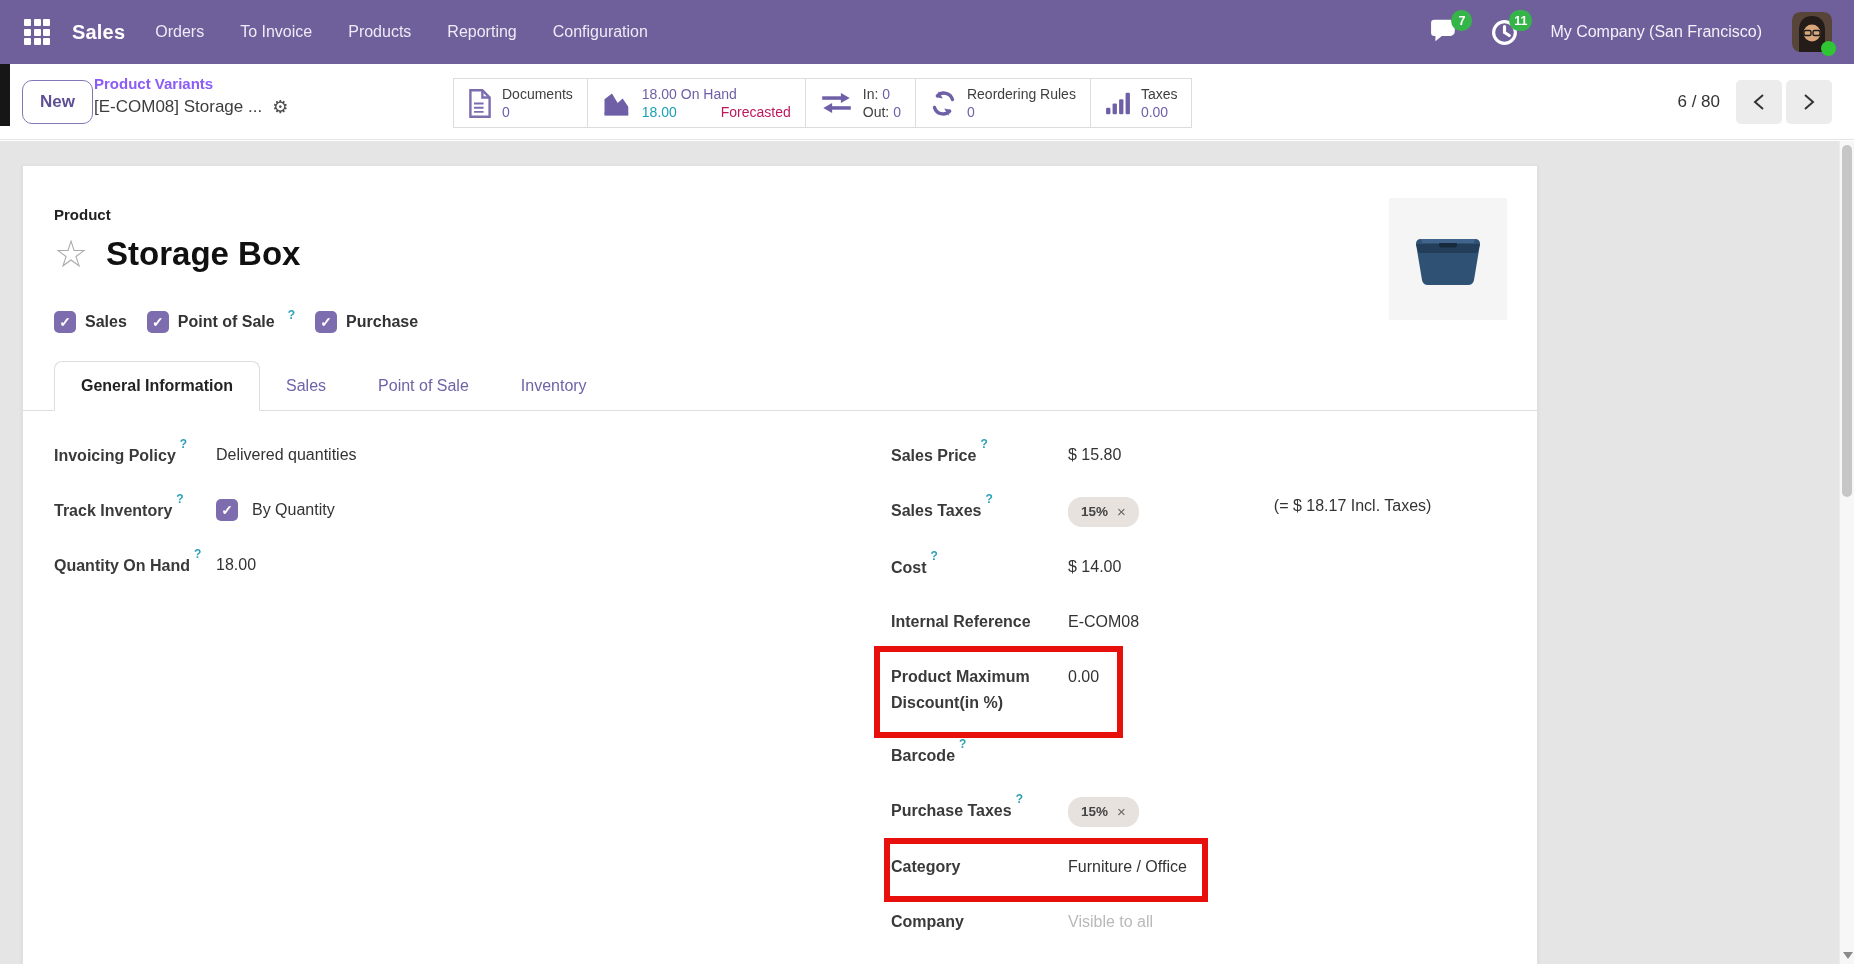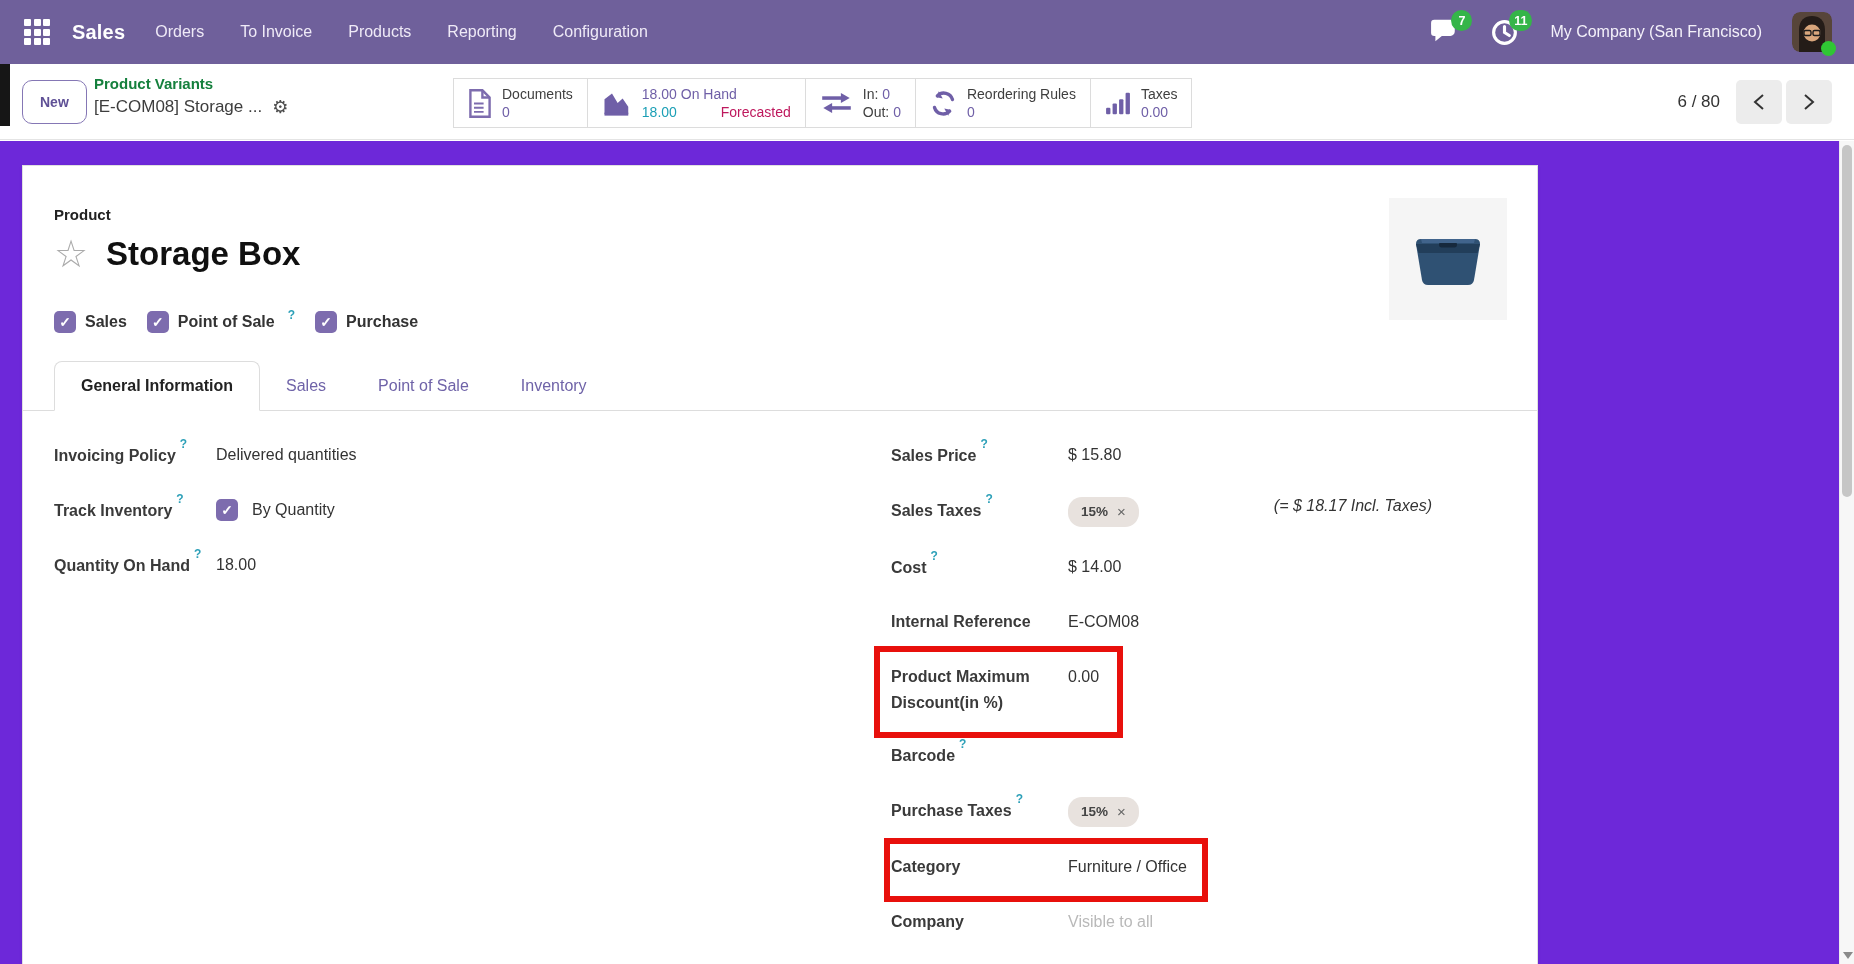--- a/index.html
+++ b/index.html
@@ -37,24 +37,24 @@
 
   
   .control-panel {
     position:absolute; left:0; top:64px; width:1854px; height:76px;
     background:#fff; border-bottom:1px solid #e4e4e4; z-index:5;
   }
   .window-edge { position:absolute; left:0; top:64px; width:10px; height:62px; background:#161616; z-index:6; }
   .new-btn {
     position:absolute; left:22px; top:16px; height:44px; padding:0 17px;
     background:#fff; border:1px solid #8577b5; border-radius:10px;
-    color:#5f5096; font-weight:bold; font-size:14px; cursor:pointer;
+    color:#5f5096; font-weight:bold; font-size:17px; cursor:pointer;
   }
   .breadcrumb { position:absolute; left:94px; top:9px; }
-  .breadcrumb-parent { font-size:15px; color:#15803d; font-weight:bold; cursor:pointer; line-height:1.4; }
+  .breadcrumb-parent { font-size:15px; color:#8b5cf6; font-weight:bold; cursor:pointer; line-height:1.4; }
   .breadcrumb-current { font-size:17px; color:#3d3d3d; display:flex; align-items:center; gap:10px; line-height:1.5; }
   .gear { font-size:18px; color:#4d4d4d; cursor:pointer; line-height:1; }
 
   .stats { position:absolute; left:453px; top:14px; height:50px; display:flex;
     background:#fff; border:1px solid #dcdcdc; }
   .stat { display:flex; align-items:center; gap:10px; padding:0 14px;
     border-right:1px solid #dcdcdc; cursor:pointer; }
   .stat:last-child { border-right:none; }
   .stat-text { font-size:14px; line-height:1.3; white-space:nowrap; }
   .stat-dark { color:#3f3f3f; }
@@ -62,21 +62,21 @@
   .stat-teal { color:#1b9fb5; }
   .stat-muted { color:#be185d;padding-left:40px; }
 
   .pager { position:absolute; right:22px; top:16px; display:flex; align-items:center; gap:16px; }
   .pager-counter { font-size:17px; color:#333; }
   .pager-btn { width:46px; height:44px; background:#ececec; border:none; border-radius:5px;
     display:flex; align-items:center; justify-content:center; cursor:pointer; }
   .pager-btn + .pager-btn { margin-left:-12px; }
 
   
-  .page { position:absolute; left:0; top:141px; width:1839px; height:823px; background:#6d28d9; }
+  .page { position:absolute; left:0; top:141px; width:1839px; height:823px; background:#e5e5e5; }
   .sheet {
     position:absolute; left:22px; top:24px; width:1516px; height:900px;
     background:#fff; border:1px solid #e0e0e0; box-shadow:0 1px 4px rgba(0,0,0,.05);
   }
   .product-image {
     position:absolute; right:30px; top:32px; width:118px; height:122px;
     background:#f5f5f5; display:flex; align-items:center; justify-content:center; cursor:pointer;
   }
 
   .sheet-head { padding:40px 31px 0 31px; }
@@ -118,21 +118,21 @@
   .radio.checked::after { content:""; position:absolute; left:7px; top:7px; width:8px; height:8px;
     border-radius:50%; background:#fff; }
   .radio.unchecked { background:#fff; border:1px solid #c8c8c8; }
   .radio-label { font-size:16px; color:#333; margin-right:14px; cursor:pointer; }
 
   .inline-check { display:flex; align-items:center; gap:14px; }
 
   .tag { display:inline-flex; align-items:center; gap:9px; background:#e8e2de;
     border-radius:14px; padding:3px 13px; font-size:13.5px; font-weight:bold; color:#444; cursor:pointer; }
   .tag-close { color:#666; font-size:15px; cursor:pointer; font-weight:normal; }
-  .tax-note { font-size:16px; color:#333; margin-left:135px; white-space:nowrap;font-style:italic; }
+  .tax-note { font-size:16px; color:#333; margin-left:135px; white-space:nowrap; }
 
   .red-box { position:absolute; border:6px solid #e8100c; pointer-events:none; z-index:3; }
   .red-box.box1 { left:-17px; top:-18px; width:249px; height:92px; }
   .red-box.box2 { left:-7px;  top:-16px; width:324px; height:64px; }
 
   
   .scrollbar { position:absolute; right:0; top:141px; width:15px; height:823px;
     background:#f7f7f7; border-left:1px solid #ebebeb; }
   .scroll-thumb { position:absolute; left:2px; top:4px; width:10px; height:352px;
     background:#c6c6c6; border-radius:6px; cursor:pointer; }

